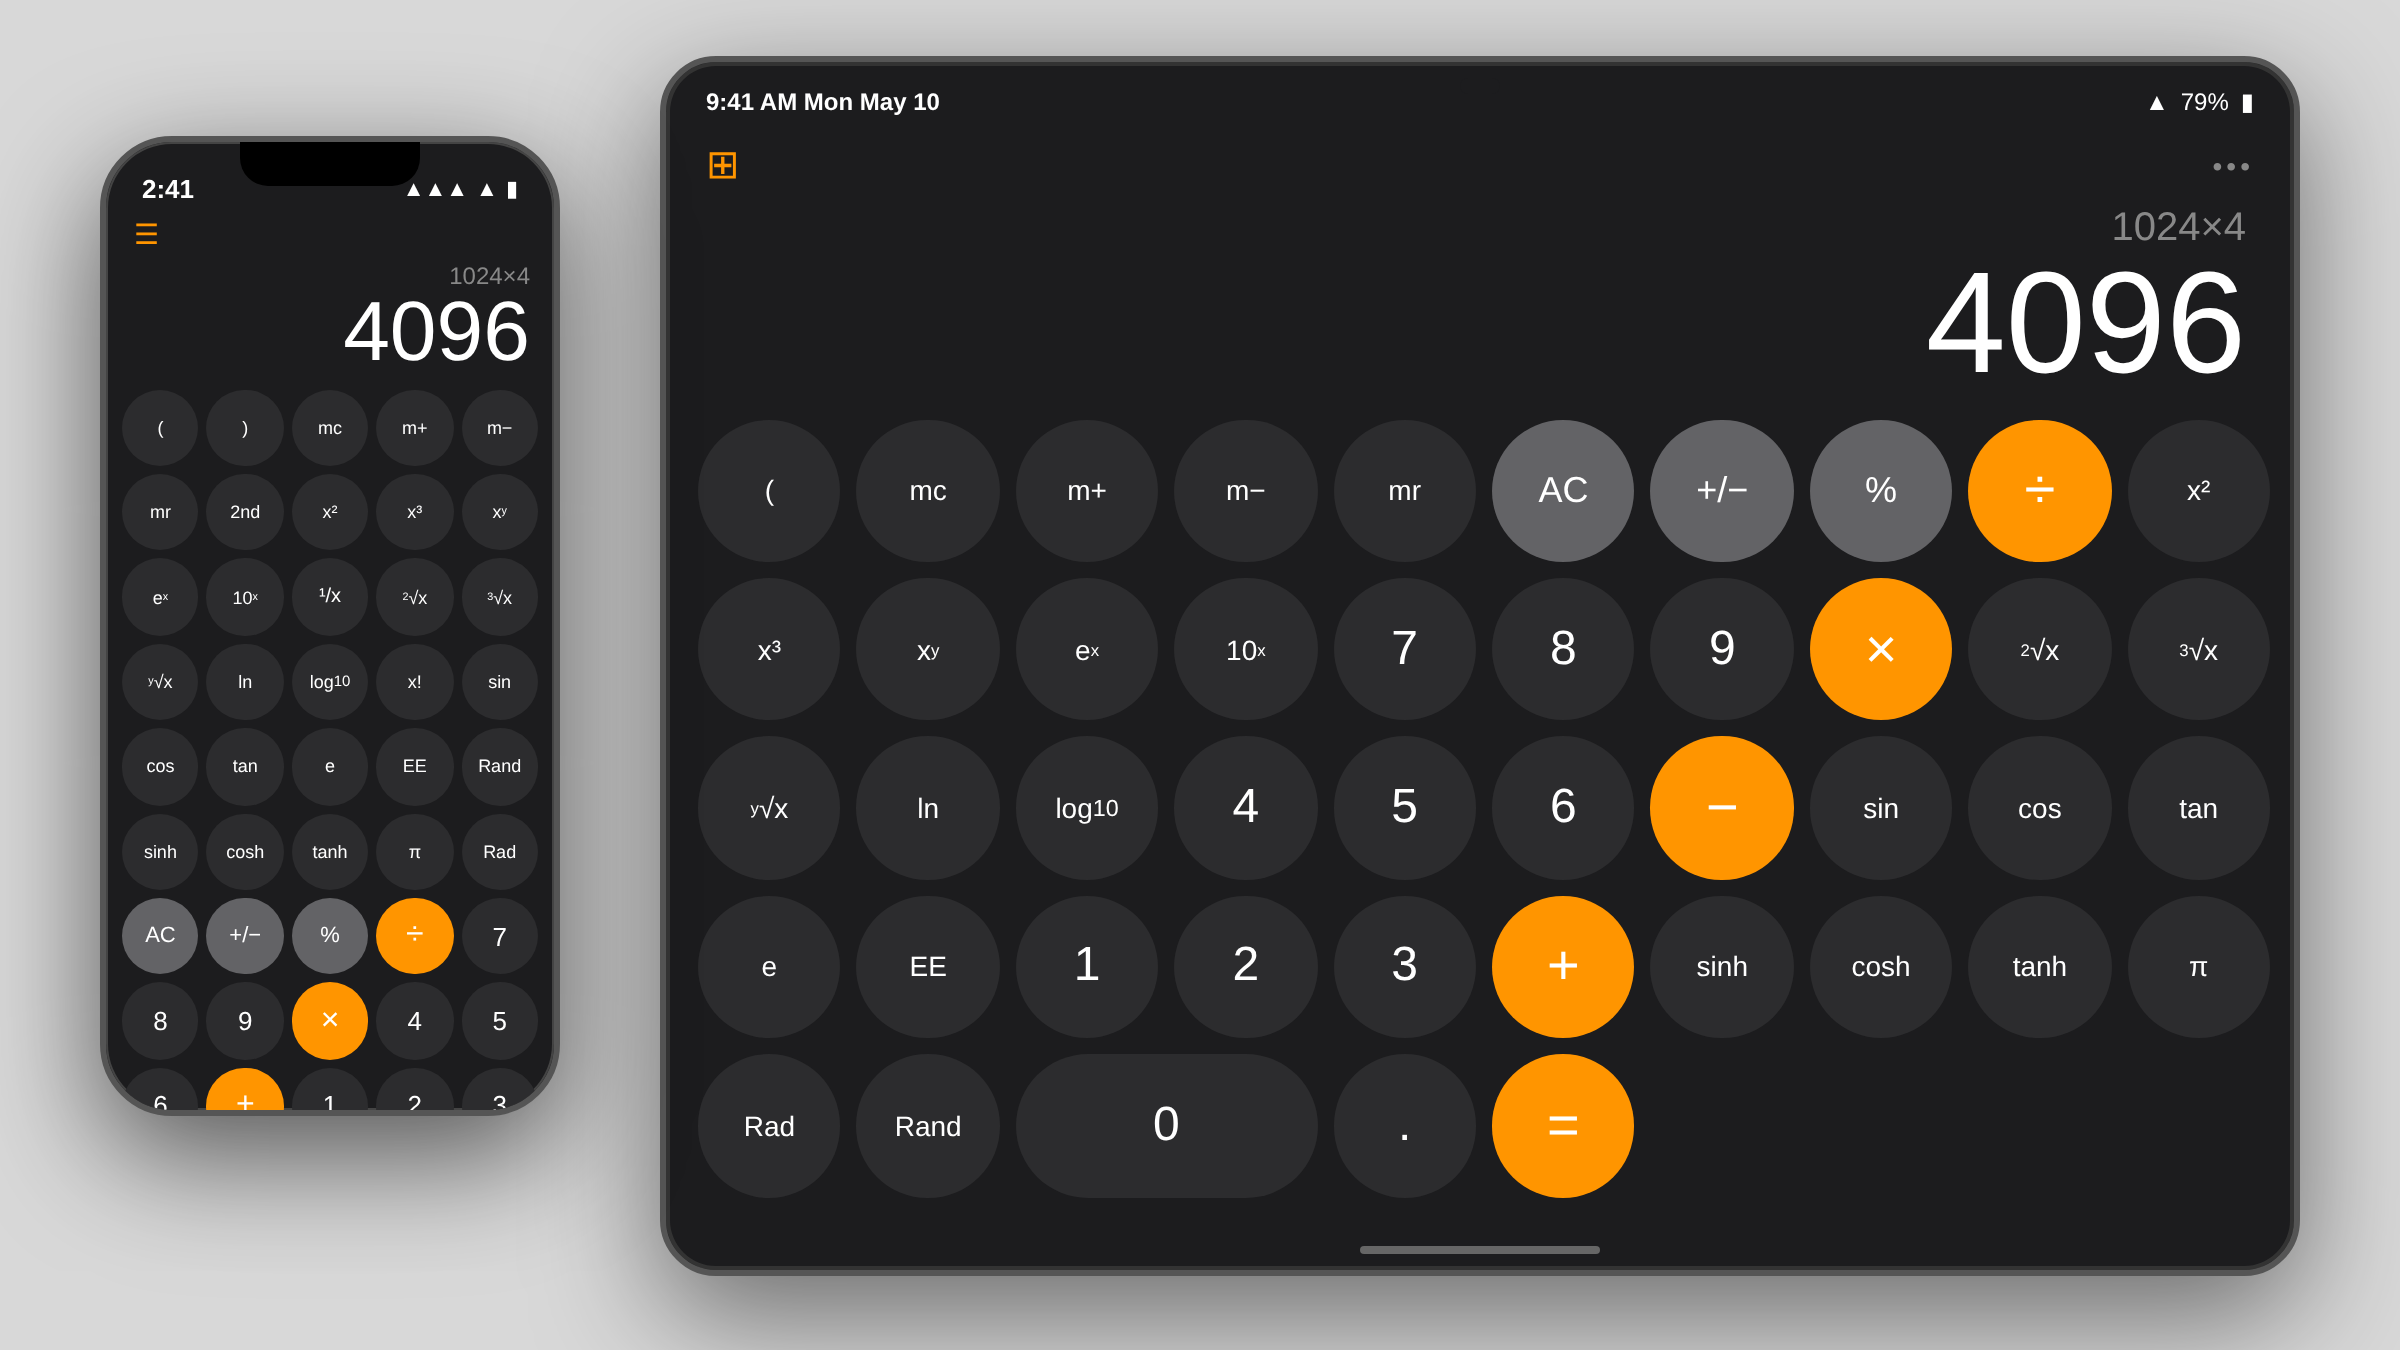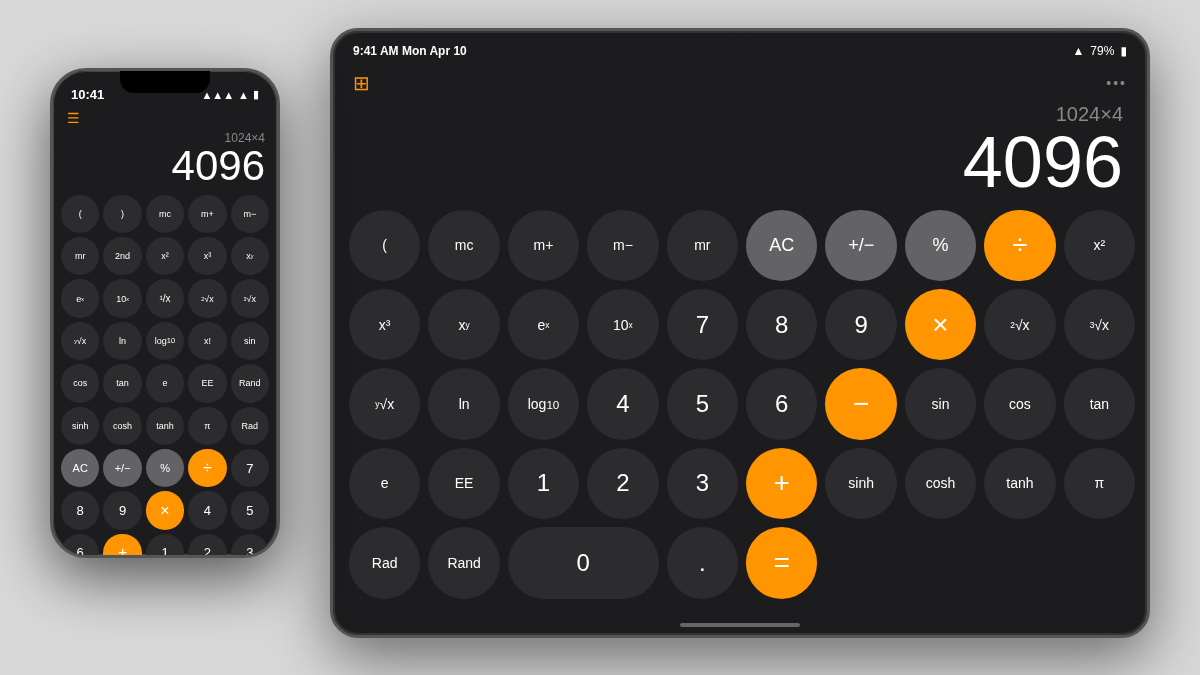--- a/index.html
+++ b/index.html
@@ -277,21 +277,21 @@
   </style>
 </head>
 <body>
 
 <div class="scene">
 
   <div class="ipad">
     <div class="ipad-camera-notch"></div>
 
     <div class="ipad-status-bar">
-      <span class="ipad-status-time">9:41 AM  Mon Apr 10</span>
+      <span class="ipad-status-time">9:41 AM  Mon May 10</span>
       <div class="ipad-status-right">
         <span>▲</span>
         <span>79%</span>
         <span>▮</span>
       </div>
     </div>
 
     <div class="ipad-toolbar">
       <span class="ipad-sidebar-icon">⊞</span>
       <span class="ipad-more-dots">•••</span>
@@ -359,21 +359,21 @@
 
     <div class="ipad-home-indicator">
       <div class="ipad-home-bar"></div>
     </div>
   </div>
 
   <div class="iphone">
     <div class="iphone-notch"></div>
 
     <div class="iphone-status-bar">
-      <span class="iphone-time">10:41</span>
+      <span class="iphone-time">2:41</span>
       <div class="iphone-status-icons">
         <span>▲▲▲</span>
         <span>▲</span>
         <span>▮</span>
       </div>
     </div>
 
     <div class="iphone-toolbar">
       <span class="iphone-list-icon">☰</span>
     </div>

